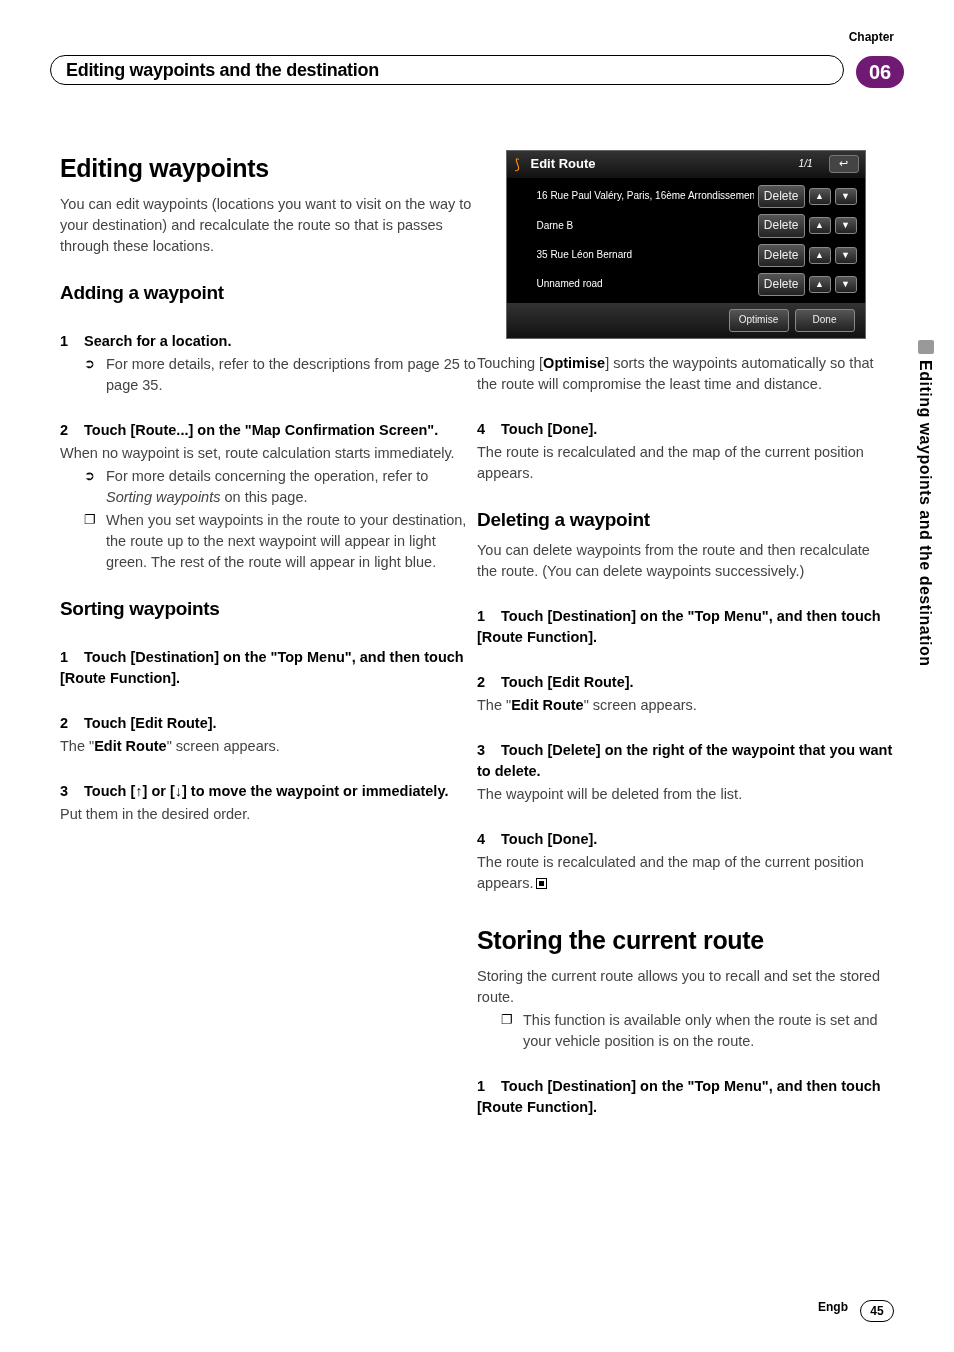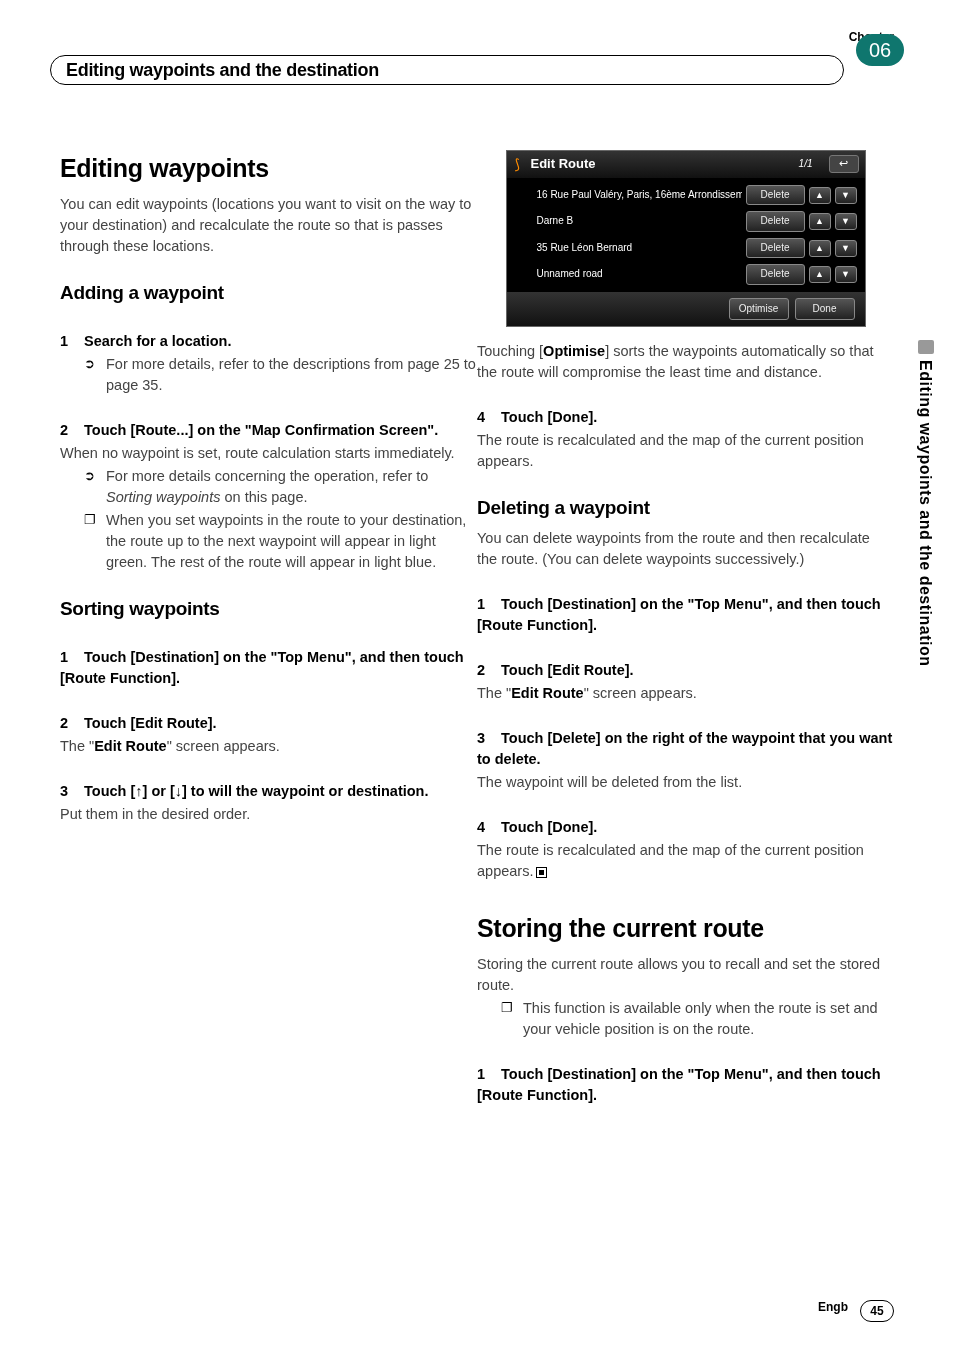--- a/index.html
+++ b/index.html
@@ -18,32 +18,32 @@
   }
   .chapter-label {
     position: absolute;
     top: 30px;
     right: 60px;
     font-size: 12px;
     font-weight: bold;
   }
   .chapter-badge {
     position: absolute;
-    top: 34px;
+    top: 56px;
     right: 50px;
-    background: #0f766e;
+    background: #701a75;
     color: #fff;
     border-radius: 999px;
     width: 48px;
     height: 32px;
     display: flex;
     align-items: center;
     justify-content: center;
     font-size: 20px;
-    font-weight: normal;
+    font-weight: bold;
   }
   .header-bar {
     position: absolute;
     top: 55px;
     left: 50px;
     right: 110px;
     border: 1.5px solid #000;
     border-radius: 999px;
     height: 30px;
     display: flex;
@@ -161,22 +161,22 @@
     display: flex;
     align-items: center;
     padding: 3px 8px 3px 30px;
     gap: 4px;
   }
   .sc-row .label { flex: 1; font-size: 10px; white-space: nowrap; overflow: hidden; }
   .sc-btn {
     background: linear-gradient(#555,#222);
     border: 1px solid #888;
     border-radius: 3px;
-    font-size: 10px;
-    padding: 2px 14px;
+    font-size: 12px;
+    padding: 2px 5px;
     min-width: 34px;
     text-align: center;
     color: #eee;
   }
   .sc-ar {
     background: linear-gradient(#555,#222);
     border: 1px solid #888;
     border-radius: 3px;
     width: 22px;
     height: 17px;
@@ -267,21 +267,21 @@
       <p>When no waypoint is set, route calculation starts immediately.</p>
       <ul class="bullet-list">
         <li class="bullet-arrow"><span>For more details concerning the operation, refer to </span><span class="italic">Sorting waypoints</span><span> on this page.</span></li>
         <li class="bullet-square">When you set waypoints in the route to your destination, the route up to the next waypoint will appear in light green. The rest of the route will appear in light blue.</li>
       </ul>
 
       <h2>Sorting waypoints</h2>
       <p class="step"><span class="num">1</span><span>Touch [Destination] on the "Top Menu", and then touch [Route Function].</span></p>
       <p class="step"><span class="num">2</span><span>Touch [Edit Route].</span></p>
       <p><span>The "</span><span class="bold">Edit Route</span><span>" screen appears.</span></p>
-      <p class="step"><span class="num">3</span><span>Touch [</span><span class="arrow-up"></span><span>] or [</span><span class="arrow-down"></span><span>] to will the waypoint or destination.</span></p>
+      <p class="step"><span class="num">3</span><span>Touch [</span><span class="arrow-up"></span><span>] or [</span><span class="arrow-down"></span><span>] to move the waypoint or immediately.</span></p>
       <p>Put them in the desired order.</p>
     </div>
 
     <div class="col">
 
       <div class="screenshot">
         <div class="sc-header sc-header-rel">
           <span class="sc-route-icon">⟆</span>
           <span class="title" style="margin-left:18px;">Edit Route</span>
           <span class="pager">1/1</span>

